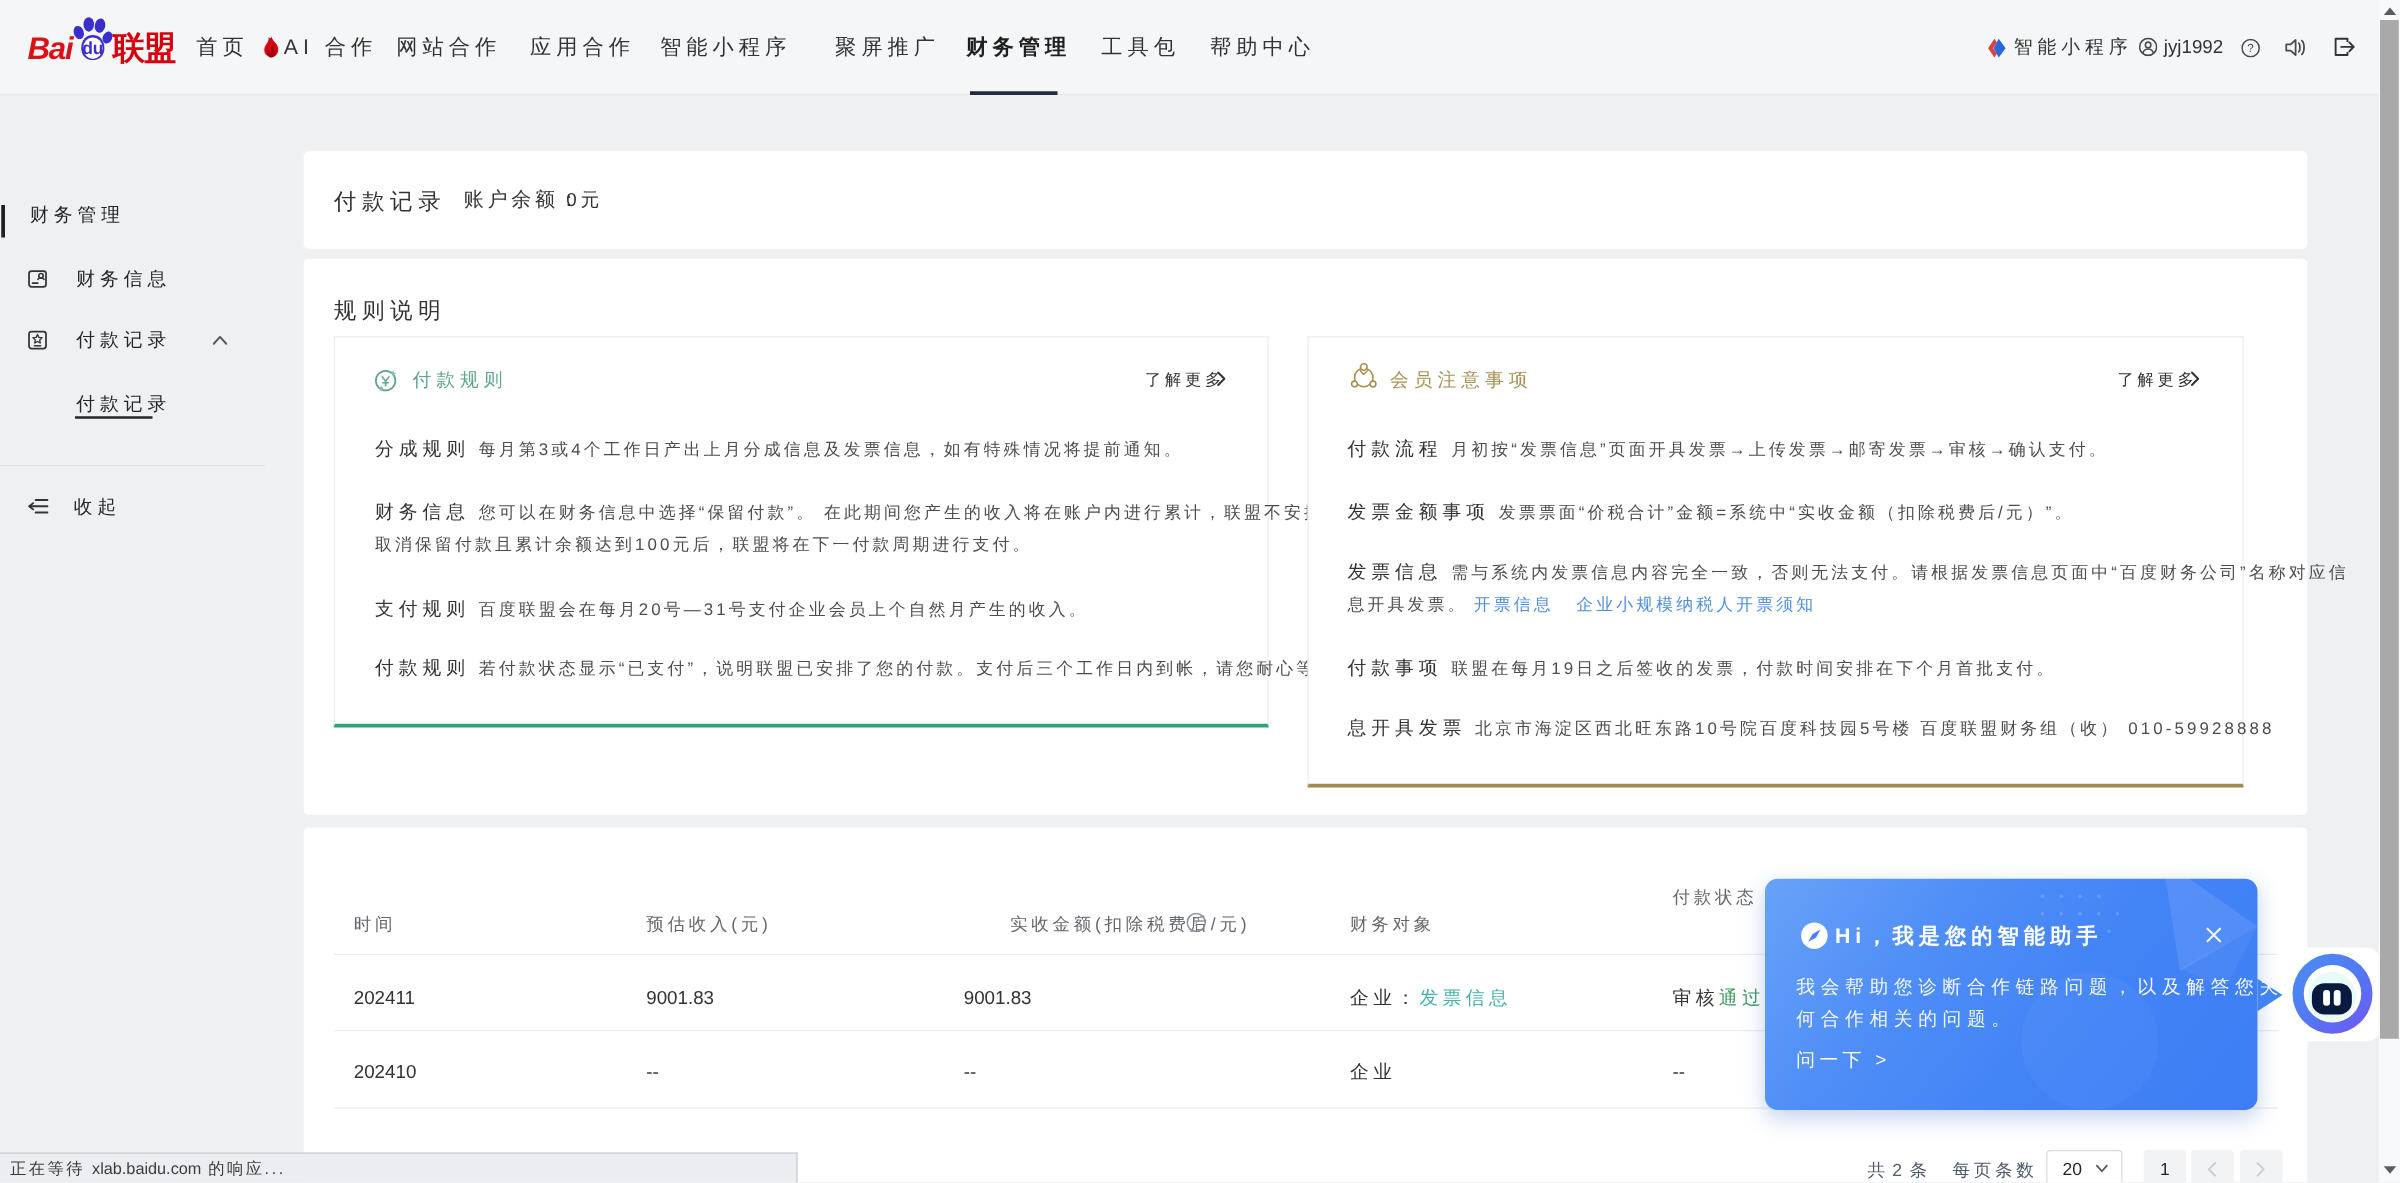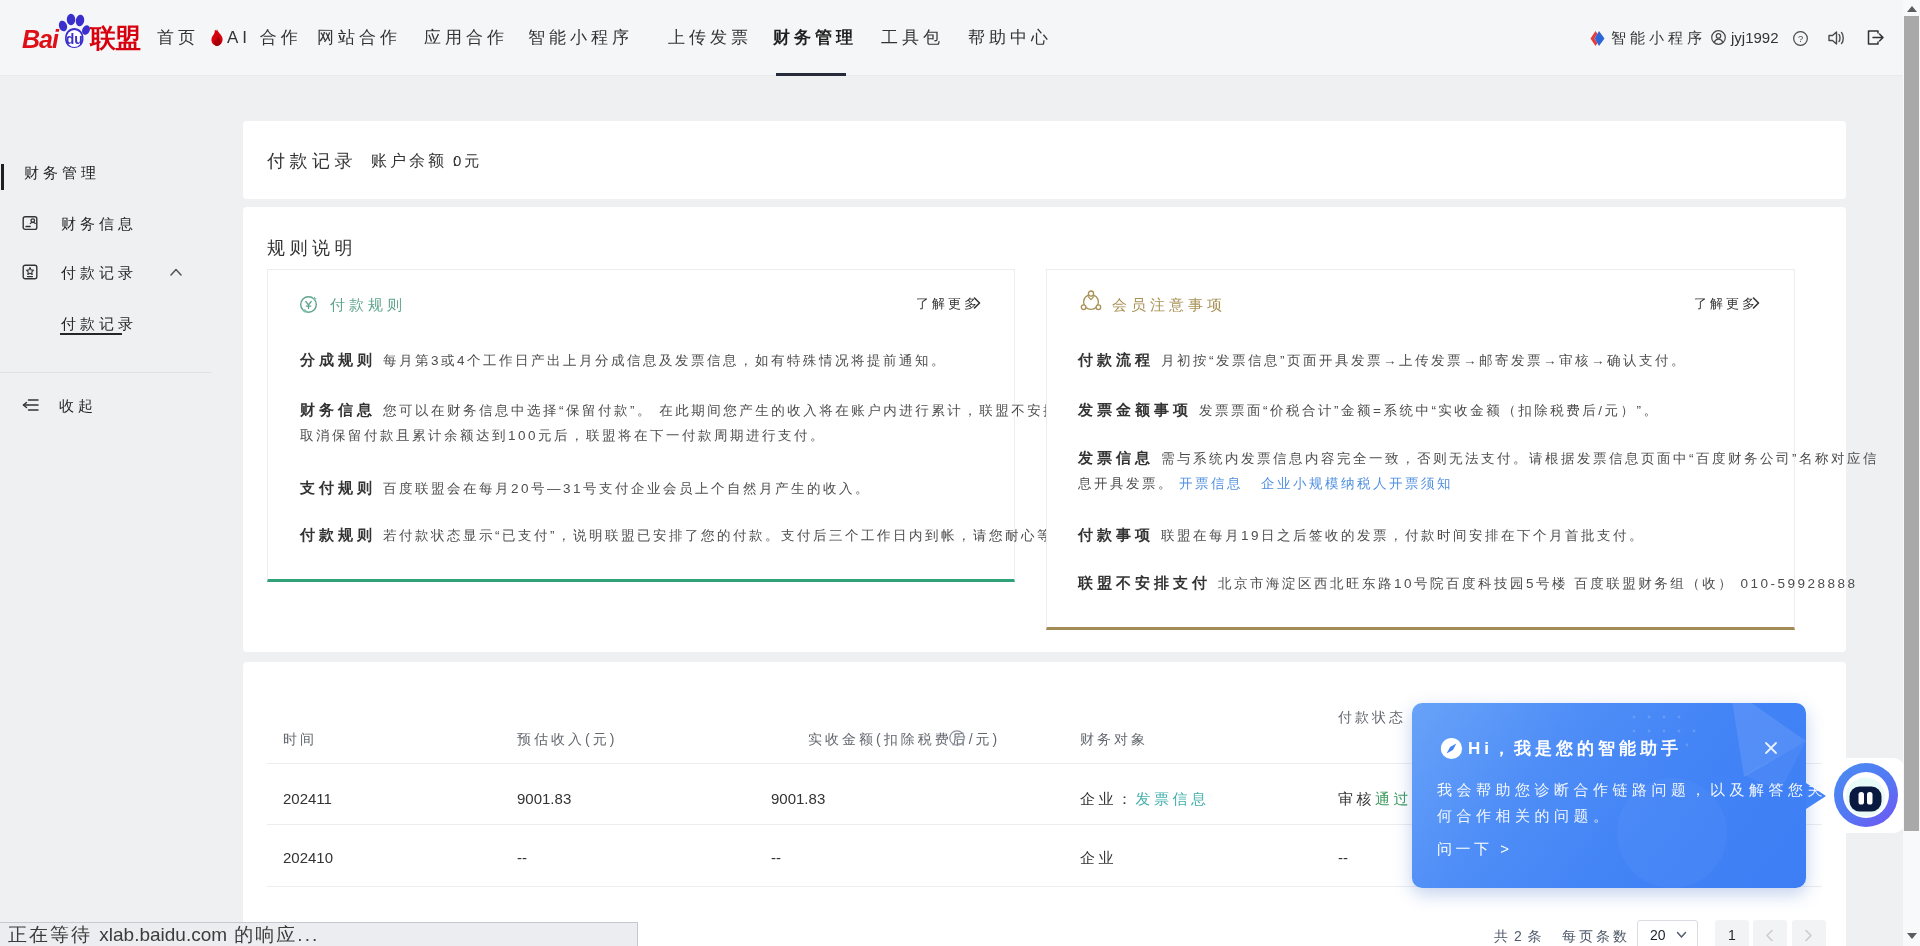--- a/index.html
+++ b/index.html
@@ -1,21 +1,21 @@
 <!DOCTYPE html>
 <html><head>
 <meta charset="utf-8">
 <style>
 html,body{margin:0;padding:0}
 body{width:1920px;height:946px;overflow:hidden;background:#eff0f2;font-family:"Liberation Sans",sans-serif;position:relative}
 .abs{position:absolute}
 .card{position:absolute;background:#fff;border-radius:4px}
 .cjk{letter-spacing:3px}
 .nav-item{position:absolute;top:0;height:75px;line-height:75px;font-size:17px;color:#333;white-space:nowrap;letter-spacing:4px}
-.lbl{font-weight:bold;color:#333;margin-right:7px;font-size:15px;letter-spacing:4px}
+.lbl{font-weight:normal;color:#333;margin-right:7px;font-size:15px;letter-spacing:4px}
 .txt14{position:absolute;font-size:13.5px;color:#4d4d4d;white-space:nowrap;letter-spacing:2.5px;height:16px;line-height:16px}
 .th{position:absolute;font-size:14px;color:#64676e;white-space:nowrap;letter-spacing:3px;height:16px;line-height:16px}
 .td{position:absolute;font-size:15px;color:#333;white-space:nowrap;letter-spacing:3.5px;height:17px;line-height:17px}
 .hairline{position:absolute;background:#ebedf0;height:1px}
 .side{position:absolute;font-size:15px;color:#262626;white-space:nowrap;letter-spacing:4px;height:17px;line-height:17px}
 </style>
 </head>
 <body>
 
 <div class="abs" style="left:0;top:0;width:1920px;height:76px;background:#f5f6f7;border-bottom:1px solid #e9eaec;box-sizing:border-box"></div>
@@ -34,21 +34,21 @@
 
 <div class="nav-item" style="left:157px">首页</div>
 <svg class="abs" style="left:209px;top:29px" width="16" height="18" viewBox="0 0 16 18">
     <path d="M8 0 C9 4 13 5.5 13.5 9.5 C14 13.5 11.5 16.5 8 16.5 C4.5 16.5 2 13.8 2.5 10 C2.8 7.6 4.4 6.3 5.2 4.6 C5.8 3.4 6 2 5.8 0.8 C7 1.5 7.7 2.6 8 0 Z" fill="#d7000f"></path>
     <path d="M8 17 C10.2 17 12 15.2 12 13.2 C12 11.2 10.6 10.3 9.9 8.9 C9.5 8.1 9.4 7.2 9.5 6.4 C7.8 7.6 7.6 9.3 7.8 10.6 C7.9 11.4 7.9 12.2 7.3 12.3 C6.6 12.4 6.2 11.6 6.1 10.8 C4.9 11.9 4.5 13.6 5.1 14.9 C5.7 16.2 6.8 17 8 17 Z" fill="#a50008"></path>
   </svg>
 <div class="nav-item" style="left:227px">AI 合作</div>
 <div class="nav-item" style="left:317px">网站合作</div>
 <div class="nav-item" style="left:424px">应用合作</div>
 <div class="nav-item" style="left:528px">智能小程序</div>
-<div class="nav-item" style="left:668px">上传发票</div>
+<div class="nav-item" style="left:668px">聚屏推广</div>
 <div class="nav-item" style="left:773px;font-weight:bold;color:#1f1f1f">财务管理</div>
 <div class="abs" style="left:776px;top:73px;width:70px;height:3px;background:#252b3a"></div>
 <div class="nav-item" style="left:881px">工具包</div>
 <div class="nav-item" style="left:968px">帮助中心</div>
 
 <svg class="abs" style="left:1588px;top:29px" width="19" height="19" viewBox="0 0 19 19">
   <path d="M7.5 2 L2.5 9.5 L7.5 17 L9.5 14 L6.5 9.5 L9.5 5 Z" fill="#e23e3e"></path>
   <path d="M11 2 L16.5 9.5 L11 17 L6.8 9.5 Z" fill="#2b66d9"></path>
 </svg>
 <div class="abs cjk" style="left:1611px;top:0;height:75px;line-height:75px;font-size:15px;color:#333;white-space:nowrap;letter-spacing:4px">智能小程序</div>
@@ -136,21 +136,21 @@
 <div class="abs" style="left:1112px;top:296px;height:17px;line-height:17px;font-size:15px;color:#a89155;white-space:nowrap;letter-spacing:4px">会员注意事项</div>
 <div class="abs" style="left:1694px;top:296px;height:15px;line-height:15px;font-size:13px;color:#333;white-space:nowrap;letter-spacing:3px">了解更多</div>
 <svg class="abs" style="left:1752px;top:297px" width="8" height="12" viewBox="0 0 8 12">
     <path d="M1.5 1 L6.5 6 L1.5 11" fill="none" stroke="#333" stroke-width="1.6" stroke-linecap="round" stroke-linejoin="round"></path>
   </svg>
 <div class="txt14" style="left:1078px;top:352px"><span class="lbl">付款流程</span>月初按“发票信息”页面开具发票→上传发票→邮寄发票→审核→确认支付。</div>
 <div class="txt14" style="left:1078px;top:402px"><span class="lbl">发票金额事项</span>发票票面“价税合计”金额=系统中“实收金额（扣除税费后/元）”。</div>
 <div class="txt14" style="left:1078px;top:450px"><span class="lbl">发票信息</span>需与系统内发票信息内容完全一致，否则无法支付。请根据发票信息页面中“百度财务公司”名称对应信</div>
 <div class="txt14" style="left:1078px;top:476px">息开具发票。<span style="color:#4e8fe0;margin-left:5px">开票信息</span><span style="color:#4e8fe0;margin-left:18px">企业小规模纳税人开票须知</span></div>
 <div class="txt14" style="left:1078px;top:527px"><span class="lbl">付款事项</span>联盟在每月19日之后签收的发票，付款时间安排在下个月首批支付。</div>
-<div class="txt14" style="left:1078px;top:575px"><span class="lbl">联盟不安排支付</span>北京市海淀区西北旺东路10号院百度科技园5号楼 百度联盟财务组（收） 010-59928888</div>
+<div class="txt14" style="left:1078px;top:575px"><span class="lbl">息开具发票</span>北京市海淀区西北旺东路10号院百度科技园5号楼 百度联盟财务组（收） 010-59928888</div>
 
 <div class="card" style="left:243px;top:662px;width:1603px;height:284px;border-radius:4px 4px 0 0"></div>
 <div class="th" style="left:283px;top:731px">时间</div>
 <div class="th" style="left:517px;top:731px">预估收入(元)</div>
 <div class="th" style="left:808px;top:731px">实收金额(扣除税费后/元)</div>
 <svg class="abs" style="left:949px;top:730px" width="16" height="16" viewBox="0 0 16 16">
     <circle cx="8" cy="8" r="7.2" fill="none" stroke="#8a8f99" stroke-width="1.2"></circle>
     <text x="8" y="11.2" font-size="10" fill="#8a8f99" text-anchor="middle" font-family="Liberation Sans">?</text>
   </svg>
 <div class="th" style="left:1080px;top:731px">财务对象</div>
@@ -243,13 +243,13 @@
   <rect x="25.5" y="30" width="5.5" height="12.5" rx="2.6" fill="#fff"></rect>
   <rect x="34" y="30" width="5.5" height="12.5" rx="2.6" fill="#fff"></rect>
 </svg>
 
 <div class="abs" style="left:1903px;top:0;width:17px;height:946px;background:#f8f9fa"></div>
 <div class="abs" style="left:1907px;top:6px;width:0;height:0;border-left:5px solid transparent;border-right:5px solid transparent;border-bottom:6px solid #5a5d61"></div>
 <div class="abs" style="left:1904px;top:16px;width:15px;height:815px;background:#a9a9a9"></div>
 <div class="abs" style="left:1907px;top:933px;width:0;height:0;border-left:5px solid transparent;border-right:5px solid transparent;border-top:6px solid #5a5d61"></div>
 
 <div class="abs" style="left:0;top:922px;width:638px;height:24px;background:#ecedf0;border-top:1px solid #c6cad0;border-right:1px solid #c6cad0;box-sizing:border-box"></div>
-<div class="abs" style="left:8px;top:928px;height:14px;line-height:14px;font-size:19px;color:#3c3c3c;white-space:nowrap;letter-spacing:2px">正在等待 <span style="letter-spacing:0">xlab.baidu.com</span> 的响应...</div>
+<div class="abs" style="left:8px;top:928px;height:14px;line-height:14px;font-size:13px;color:#3c3c3c;white-space:nowrap;letter-spacing:2px">正在等待 <span style="letter-spacing:0">xlab.baidu.com</span> 的响应...</div>
 
 </body></html>

